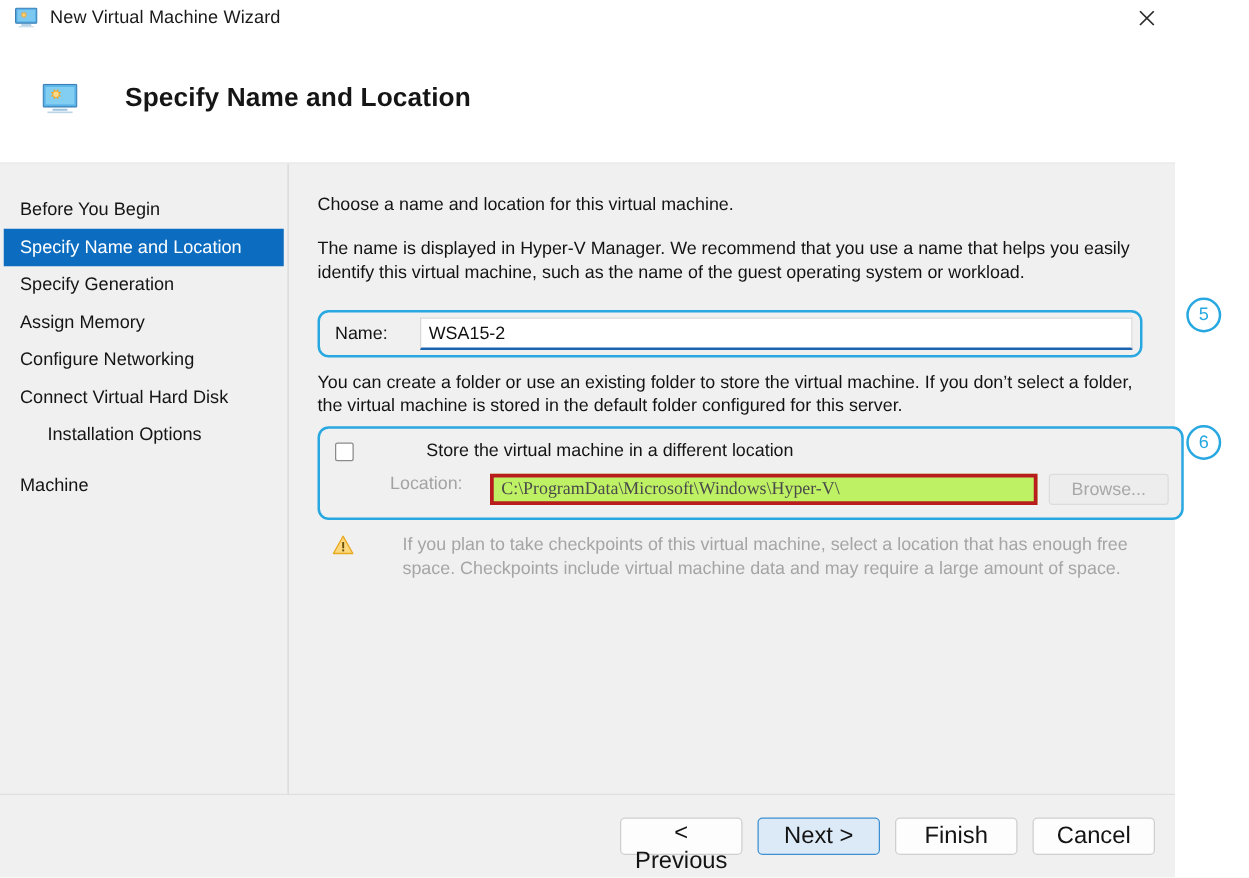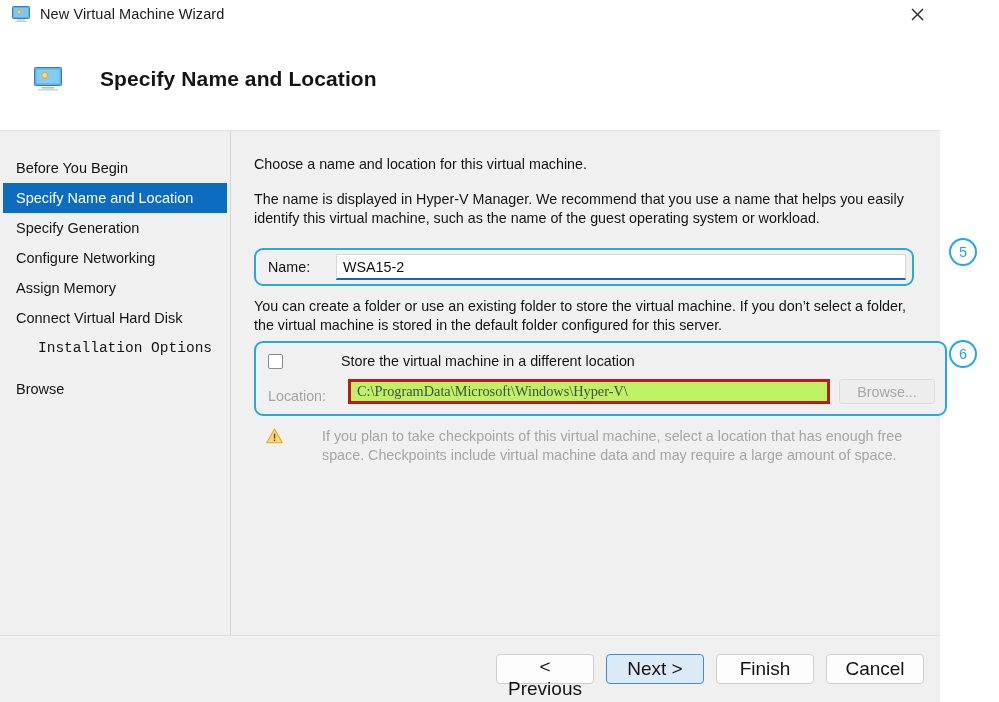--- a/index.html
+++ b/index.html
@@ -119,21 +119,20 @@
     margin: 0 3px 0 3px;
     padding-left: 13px;
     font-size: 14.5px;
     color: #141414;
     white-space: nowrap;
     cursor: default;
     box-sizing: border-box;
   }
   .nav-item.indent {
     padding-left: 35px;
-    font-family: Liberation Mono, monospace;
   }
   .nav-item.selected {
     background: #0b6cc0;
     color: #ffffff;
   }
   .nav-spacer { height: 11px; }
 
   .content {
     position: absolute;
     left: 232px;
@@ -214,21 +213,22 @@
     margin-right: 10px;
     cursor: default;
   }
   .check-label {
     font-size: 14.3px;
     color: #131313;
     cursor: default;
   }
   .loc-row {
     display: flex;
-    align-items: flex-end;
+    align-items: flex-start;
+    margin-left: 44px;
   }
   .loc-label {
     font-size: 14.3px;
     color: #a3a3a3;
     width: 80px;
     flex: 0 0 auto;
   }
   .loc-input {
     flex: 1 1 auto;
     height: 25px;
@@ -364,26 +364,26 @@
     </svg>
     <div class="header-title">Specify Name and Location</div>
   </div>
 
   <div class="body-area">
 
     <div class="sidebar">
       <div class="nav-item">Before You Begin</div>
       <div class="nav-item selected">Specify Name and Location</div>
       <div class="nav-item">Specify Generation</div>
+      <div class="nav-item">Assign Memory</div>
       <div class="nav-item">Configure Networking</div>
-      <div class="nav-item">Assign Memory</div>
       <div class="nav-item">Connect Virtual Hard Disk</div>
       <div class="nav-item indent">Installation Options</div>
       <div class="nav-spacer"></div>
-      <div class="nav-item">Browse</div>
+      <div class="nav-item">Machine</div>
     </div>
 
     <div class="content">
 
       <p class="para p1">Choose a name and location for this virtual machine.</p>
 
       <p class="para p2">The name is displayed in Hyper-V Manager. We recommend that you use a name that helps you easily identify this virtual machine, such as the name of the guest operating system or workload.</p>
 
       <div class="anno-box name-row">
         <span class="name-label">Name:</span>

